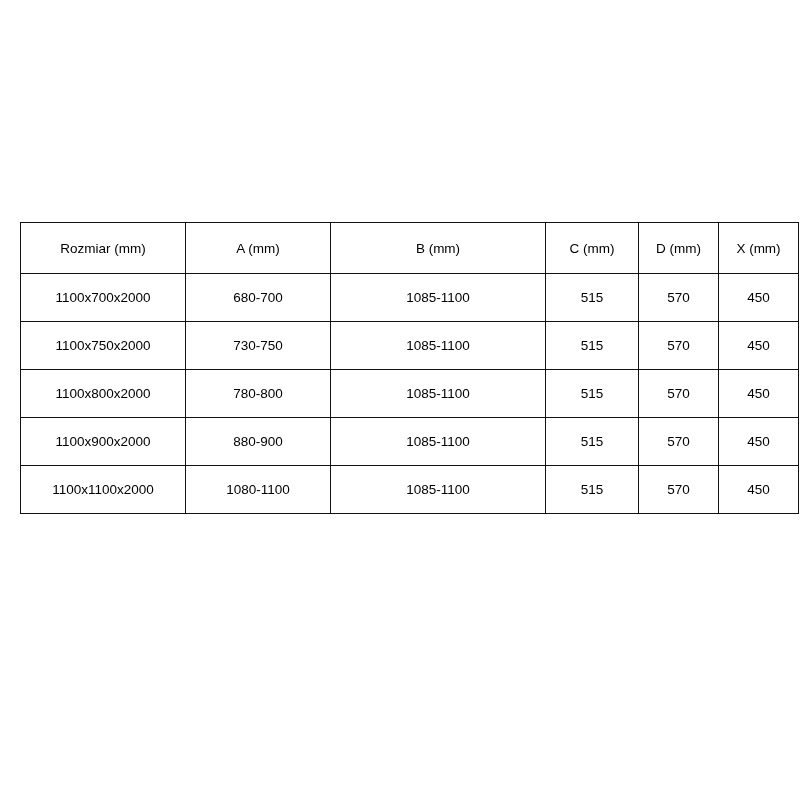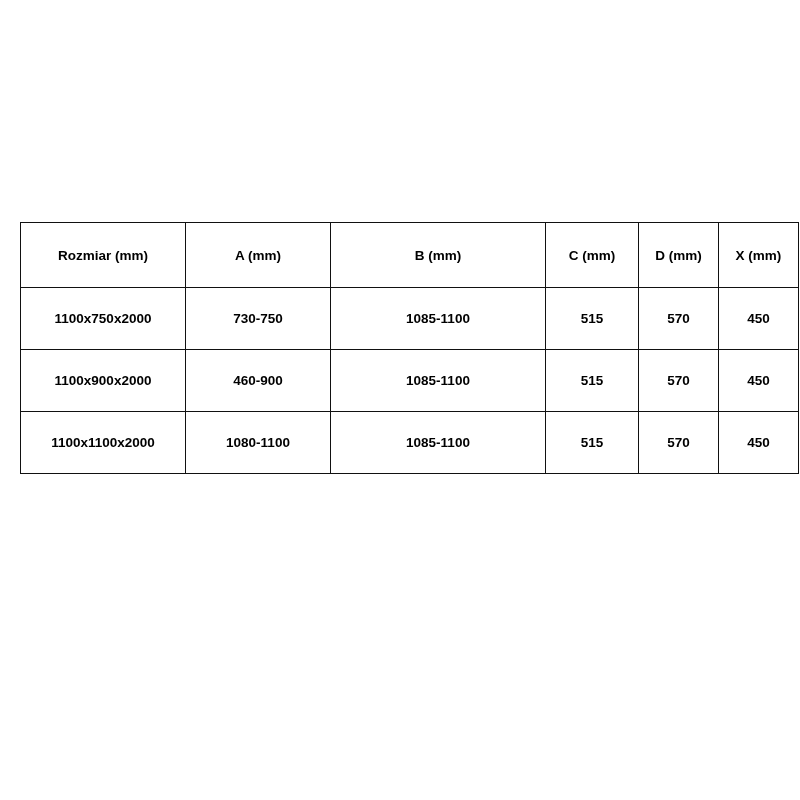--- a/index.html
+++ b/index.html
@@ -25,22 +25,22 @@
     width: 760px;
     table-layout: fixed;
   }
   table.size-table th,
   table.size-table td {
     border: 1px solid #111111;
     text-align: center;
     vertical-align: middle;
     height: 37px;
     font-size: 13.5px;
-    font-weight: bold;
-    padding: 12px 2px;
+    font-weight: normal;
+    padding: 5px 2px;
     white-space: nowrap;
   }
   table.size-table th {
     font-size: 13.5px;
     height: 40px;
   }
   
   col.c0 { width: 165px; }
   col.c1 { width: 145px; }
   col.c2 { width: 215px; }
@@ -66,30 +66,46 @@
         <th>Rozmiar (mm)</th>
         <th>A (mm)</th>
         <th>B (mm)</th>
         <th>C (mm)</th>
         <th>D (mm)</th>
         <th>X (mm)</th>
       </tr>
     </thead>
     <tbody>
       <tr>
+        <td>1100x700x2000</td>
+        <td>680-700</td>
+        <td>1085-1100</td>
+        <td>515</td>
+        <td>570</td>
+        <td>450</td>
+      </tr>
+      <tr>
         <td>1100x750x2000</td>
         <td>730-750</td>
         <td>1085-1100</td>
         <td>515</td>
         <td>570</td>
         <td>450</td>
       </tr>
       <tr>
+        <td>1100x800x2000</td>
+        <td>780-800</td>
+        <td>1085-1100</td>
+        <td>515</td>
+        <td>570</td>
+        <td>450</td>
+      </tr>
+      <tr>
         <td>1100x900x2000</td>
-        <td>460-900</td>
+        <td>880-900</td>
         <td>1085-1100</td>
         <td>515</td>
         <td>570</td>
         <td>450</td>
       </tr>
       <tr>
         <td>1100x1100x2000</td>
         <td>1080-1100</td>
         <td>1085-1100</td>
         <td>515</td>

